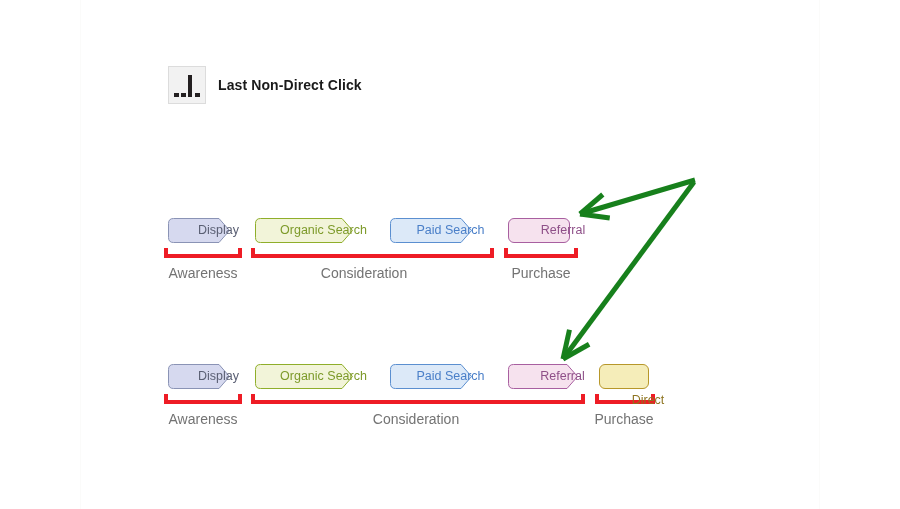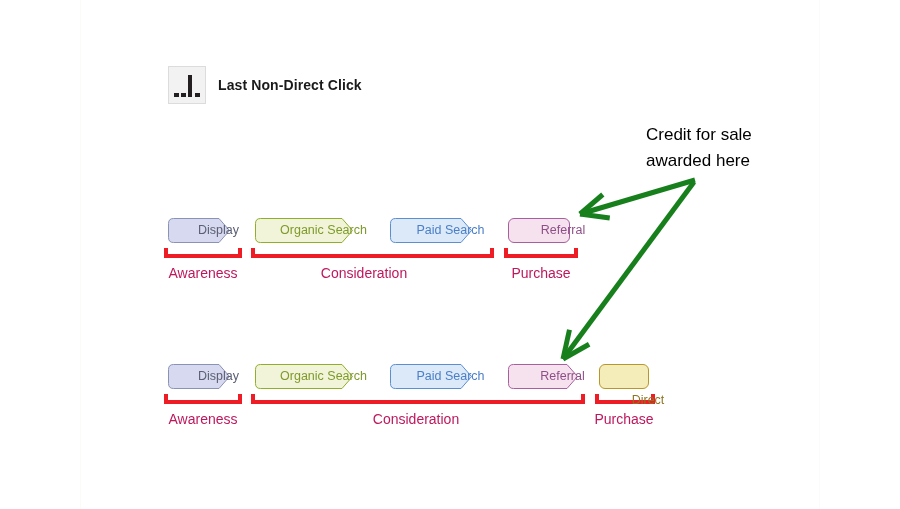--- a/index.html
+++ b/index.html
@@ -139,21 +139,21 @@
     width: 4px;
     height: 10px;
     background: #ee1c25;
   }
   .bracket .tick-l { left: 0; }
   .bracket .tick-r { right: 0; }
 
   .stage-label {
     position: absolute;
     font-size: 14px;
-    color: #be185d;
+    color: #737373;
     white-space: nowrap;
     text-align: center;
   }
 </style>
 </head>
 <body>
 
 <div id="slide">
 
   <div class="canvas-edge-left"></div>
@@ -162,22 +162,20 @@
   <div class="legend">
     <div class="legend-icon">
       <div class="bar b1"></div>
       <div class="bar b2"></div>
       <div class="bar b3"></div>
       <div class="bar b4"></div>
     </div>
     <div class="legend-title">Last Non-Direct Click</div>
   </div>
 
-  <div class="annotation"><span>Credit for sale</span>
-<span>awarded here</span></div>
 
   <svg class="arrows" viewBox="0 0 900 509">
       <g>
         <line x1="695" y1="180" x2="580" y2="214" stroke="#17801c" stroke-width="5" stroke-linecap="butt"></line>
         <line x1="580" y1="214" x2="602.8003900720001" y2="194.50276397628025" stroke="#17801c" stroke-width="5" stroke-linecap="butt"></line>
         <line x1="580" y1="214" x2="609.7368954512523" y2="217.9644733472799" stroke="#17801c" stroke-width="5" stroke-linecap="butt"></line>
       </g>
       <g>
         <line x1="694" y1="182" x2="563" y2="359" stroke="#17801c" stroke-width="5" stroke-linecap="butt"></line>
         <line x1="563" y1="359" x2="569.4632278173445" y2="329.7044937544834" stroke="#17801c" stroke-width="5" stroke-linecap="butt"></line>

